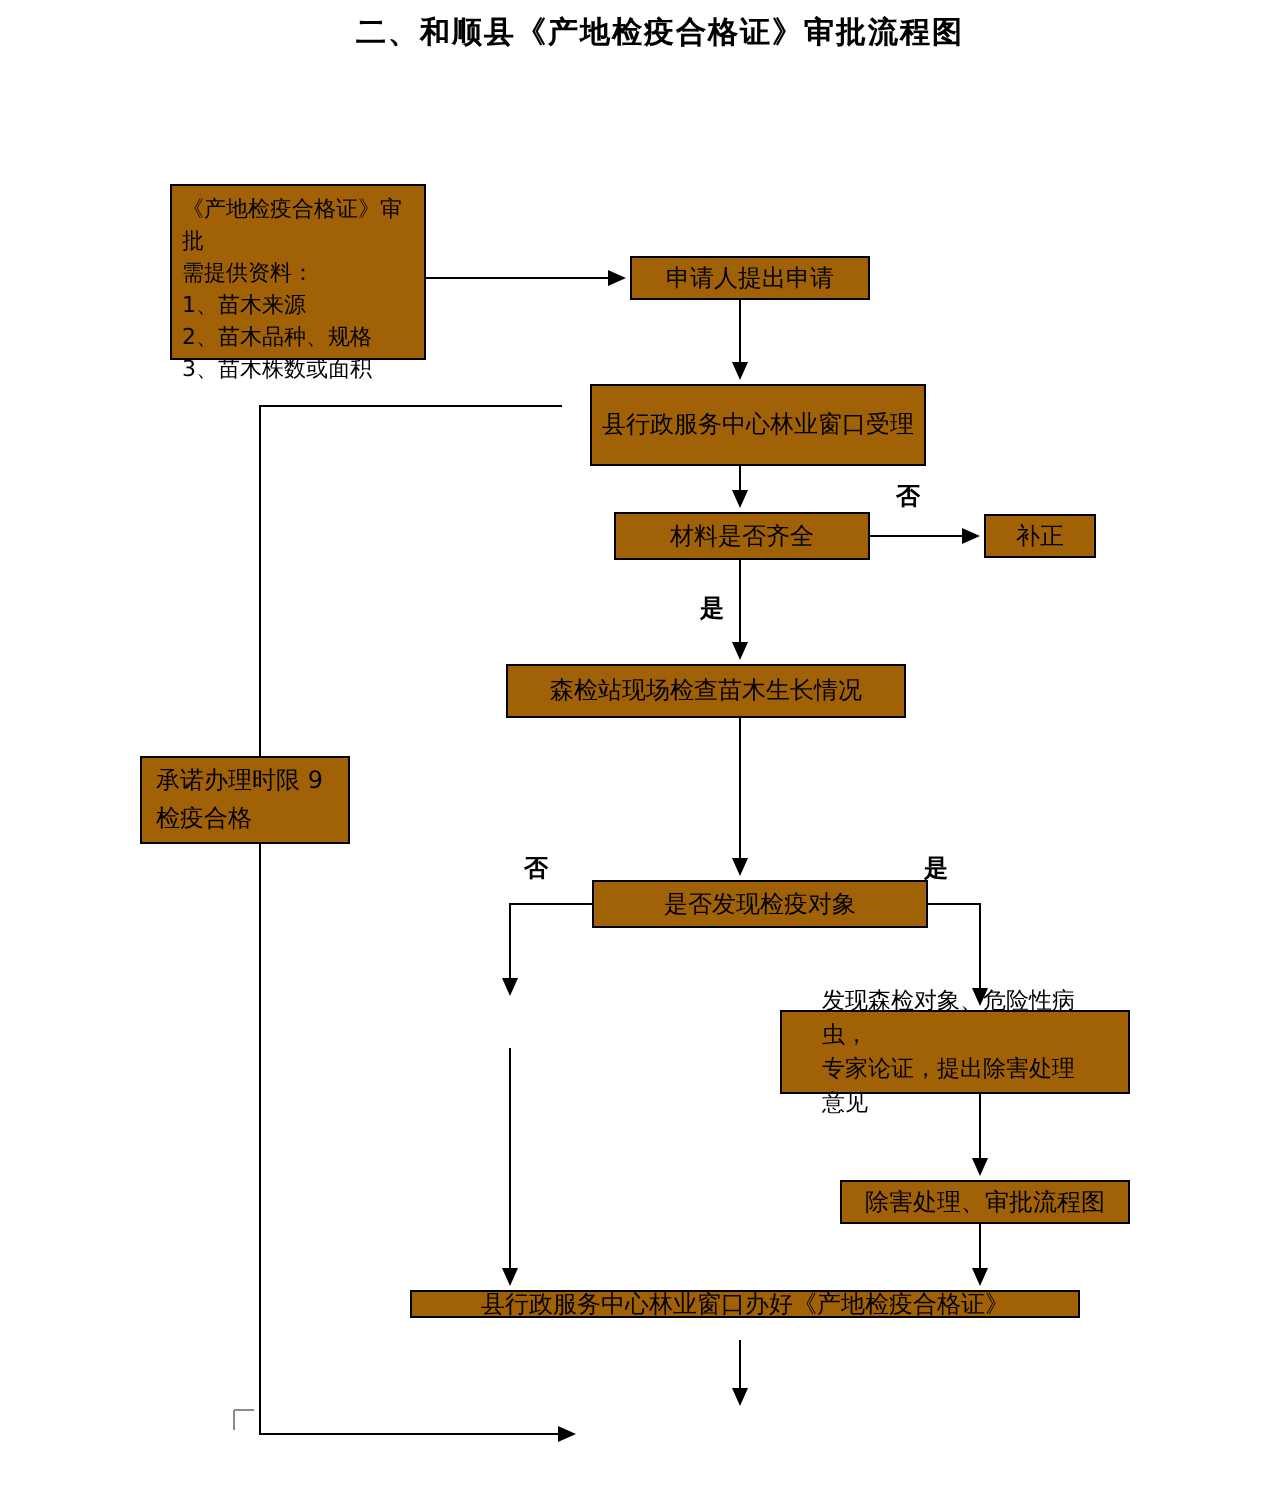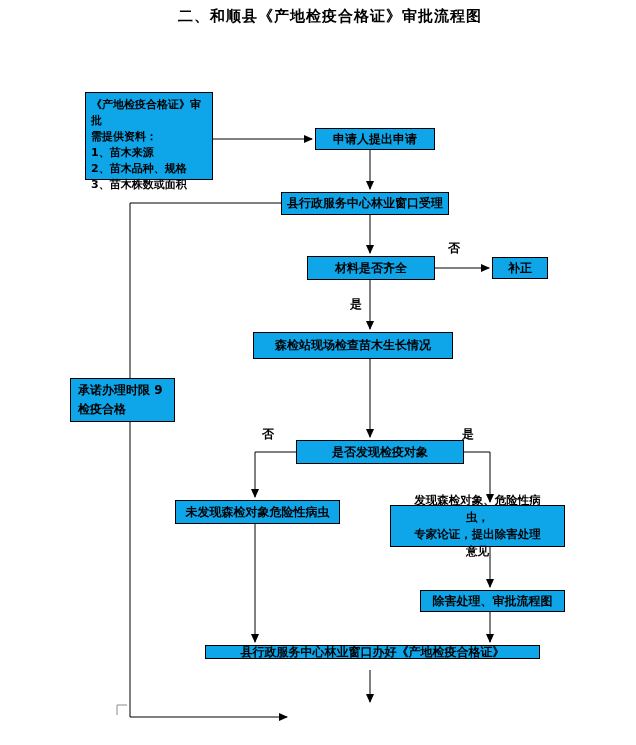--- a/index.html
+++ b/index.html
@@ -9,27 +9,27 @@
     font-family:"DejaVu Sans","Liberation Sans",sans-serif; color:#000;
     overflow:hidden;
   }
   .title {
     position:absolute; top:7px; left:0; width:100%;
     text-align:center; font-size:15px; font-weight:bold; letter-spacing:1px;margin-left:12px;
   }
   svg.connectors { position:absolute; left:0; top:0; z-index:1; }
   svg.connectors line, svg.connectors polyline { stroke:#000; stroke-width:1; fill:none; }
   .box {
-    position:absolute; z-index:2; background:#0ea5e9; border:1px solid #000;
+    position:absolute; z-index:2; background:#a16207; border:1px solid #000;
     display:flex; align-items:center; justify-content:center;
-    font-size:12px; font-weight:bold; text-align:center; line-height:1.25;
+    font-size:12px; font-weight:normal; text-align:center; line-height:1.25;
   }
   .box.col {
     flex-direction:column; align-items:flex-start; justify-content:center;
-    text-align:center;
+    text-align:left;
   }
   .box.info {
     flex-direction:column; align-items:flex-start; justify-content:flex-start;
     text-align:left; font-size:11px; line-height:16px; padding:4px 5px;
   }
   .box.detail { font-size:11.5px; line-height:17px; padding:2px 20px; }
   .box.promise { font-size:12px; line-height:19px; padding:3px 7px; }
   .lbl { position:absolute; z-index:3; font-size:12px; font-weight:bold; }
 </style>
 </head>
@@ -64,36 +64,35 @@
   <div class="box info" style="left:85px;top:92px;width:128px;height:88px">
     <div>《产地检疫合格证》审批</div>
     <div>需提供资料：</div>
     <div>1、苗木来源</div>
     <div>2、苗木品种、规格</div>
     <div>3、苗木株数或面积</div>
   </div>
 
   <div class="box" style="left:315px;top:128px;width:120px;height:22px">申请人提出申请</div>
 
-  <div class="box" style="left:281px;top:192px;width:168px;height:23px">县行政服务中心林业窗口受理</div>
+  <div class="box" style="left:295px;top:192px;width:168px;height:41px">县行政服务中心林业窗口受理</div>
 
   <div class="box" style="left:307px;top:256px;width:128px;height:24px">材料是否齐全</div>
 
   <div class="box" style="left:492px;top:257px;width:56px;height:22px">补正</div>
 
   <div class="box" style="left:253px;top:332px;width:200px;height:27px">森检站现场检查苗木生长情况</div>
 
   <div class="box col promise" style="left:70px;top:378px;width:105px;height:44px">
     <div>承诺办理时限 9</div>
     <div>检疫合格</div>
   </div>
 
   <div class="box" style="left:296px;top:440px;width:168px;height:24px">是否发现检疫对象</div>
 
-  <div class="box" style="left:175px;top:500px;width:165px;height:24px">未发现森检对象危险性病虫</div>
 
   <div class="box col detail" style="left:390px;top:505px;width:175px;height:42px">
     <div>发现森检对象、危险性病虫，</div>
     <div>专家论证，提出除害处理意见</div>
   </div>
 
   <div class="box" style="left:420px;top:590px;width:145px;height:22px">除害处理、审批流程图</div>
 
   <div class="box" style="left:205px;top:645px;width:335px;height:14px">县行政服务中心林业窗口办好《产地检疫合格证》</div>
 

